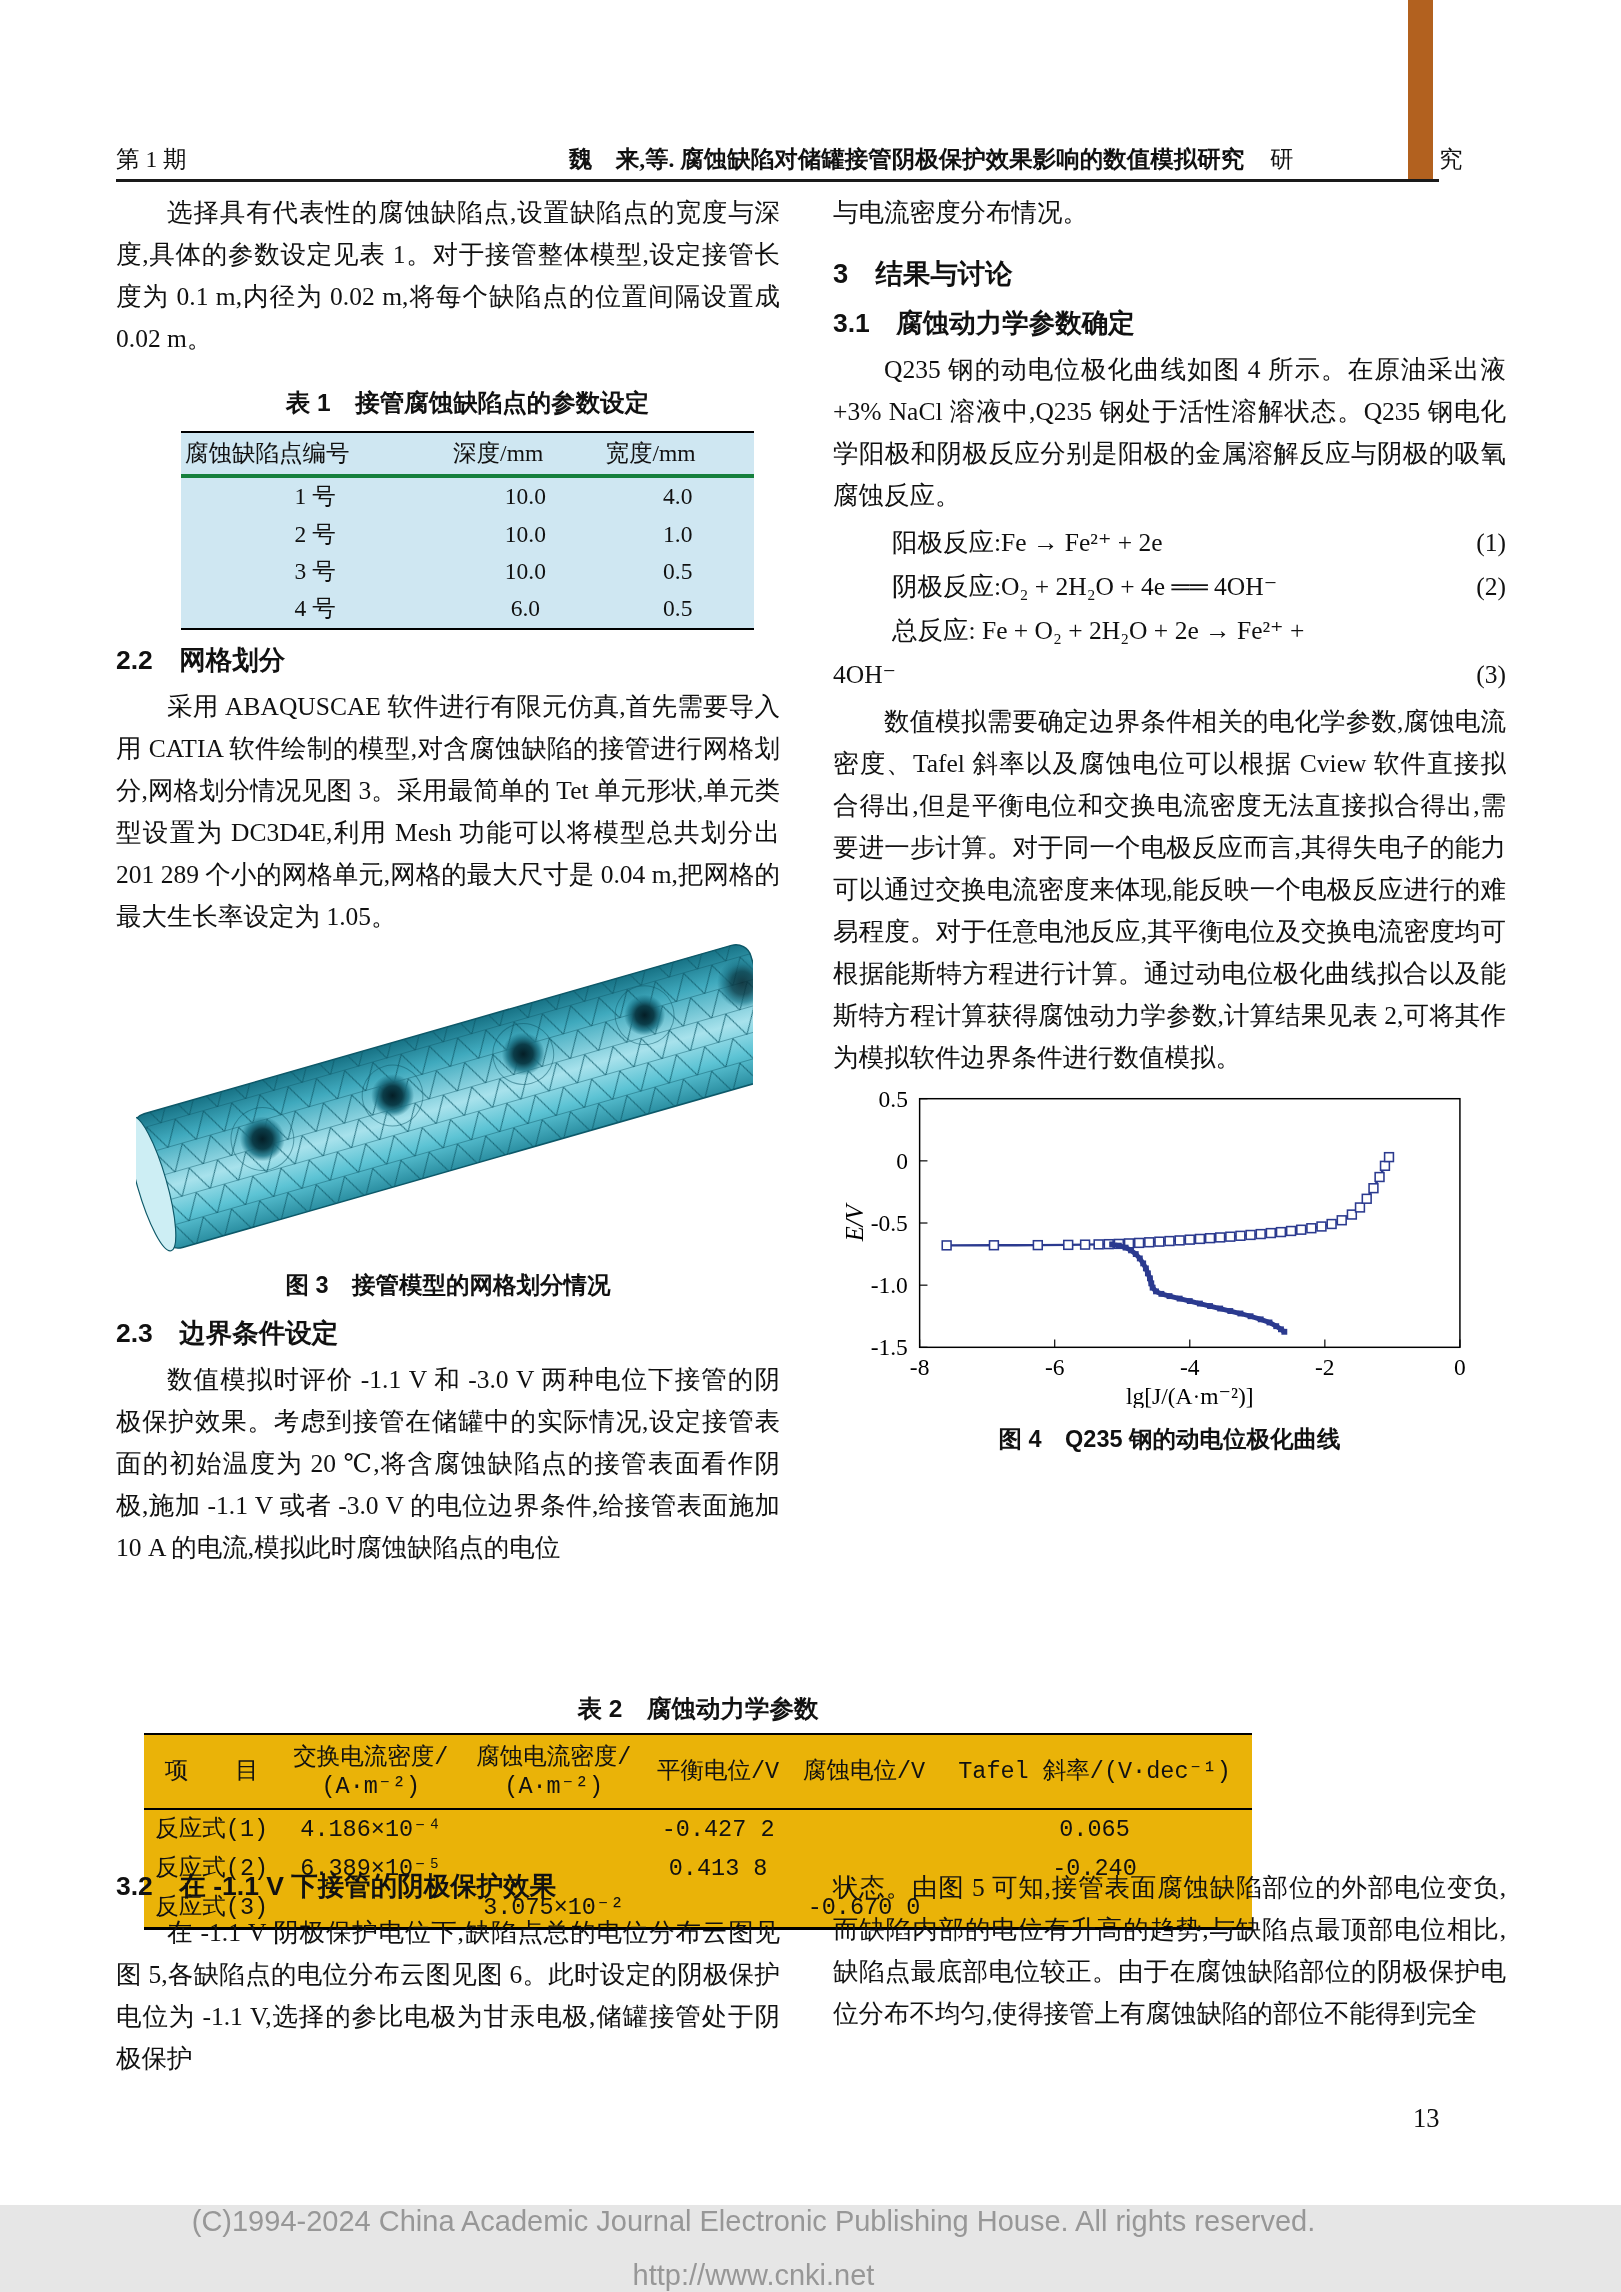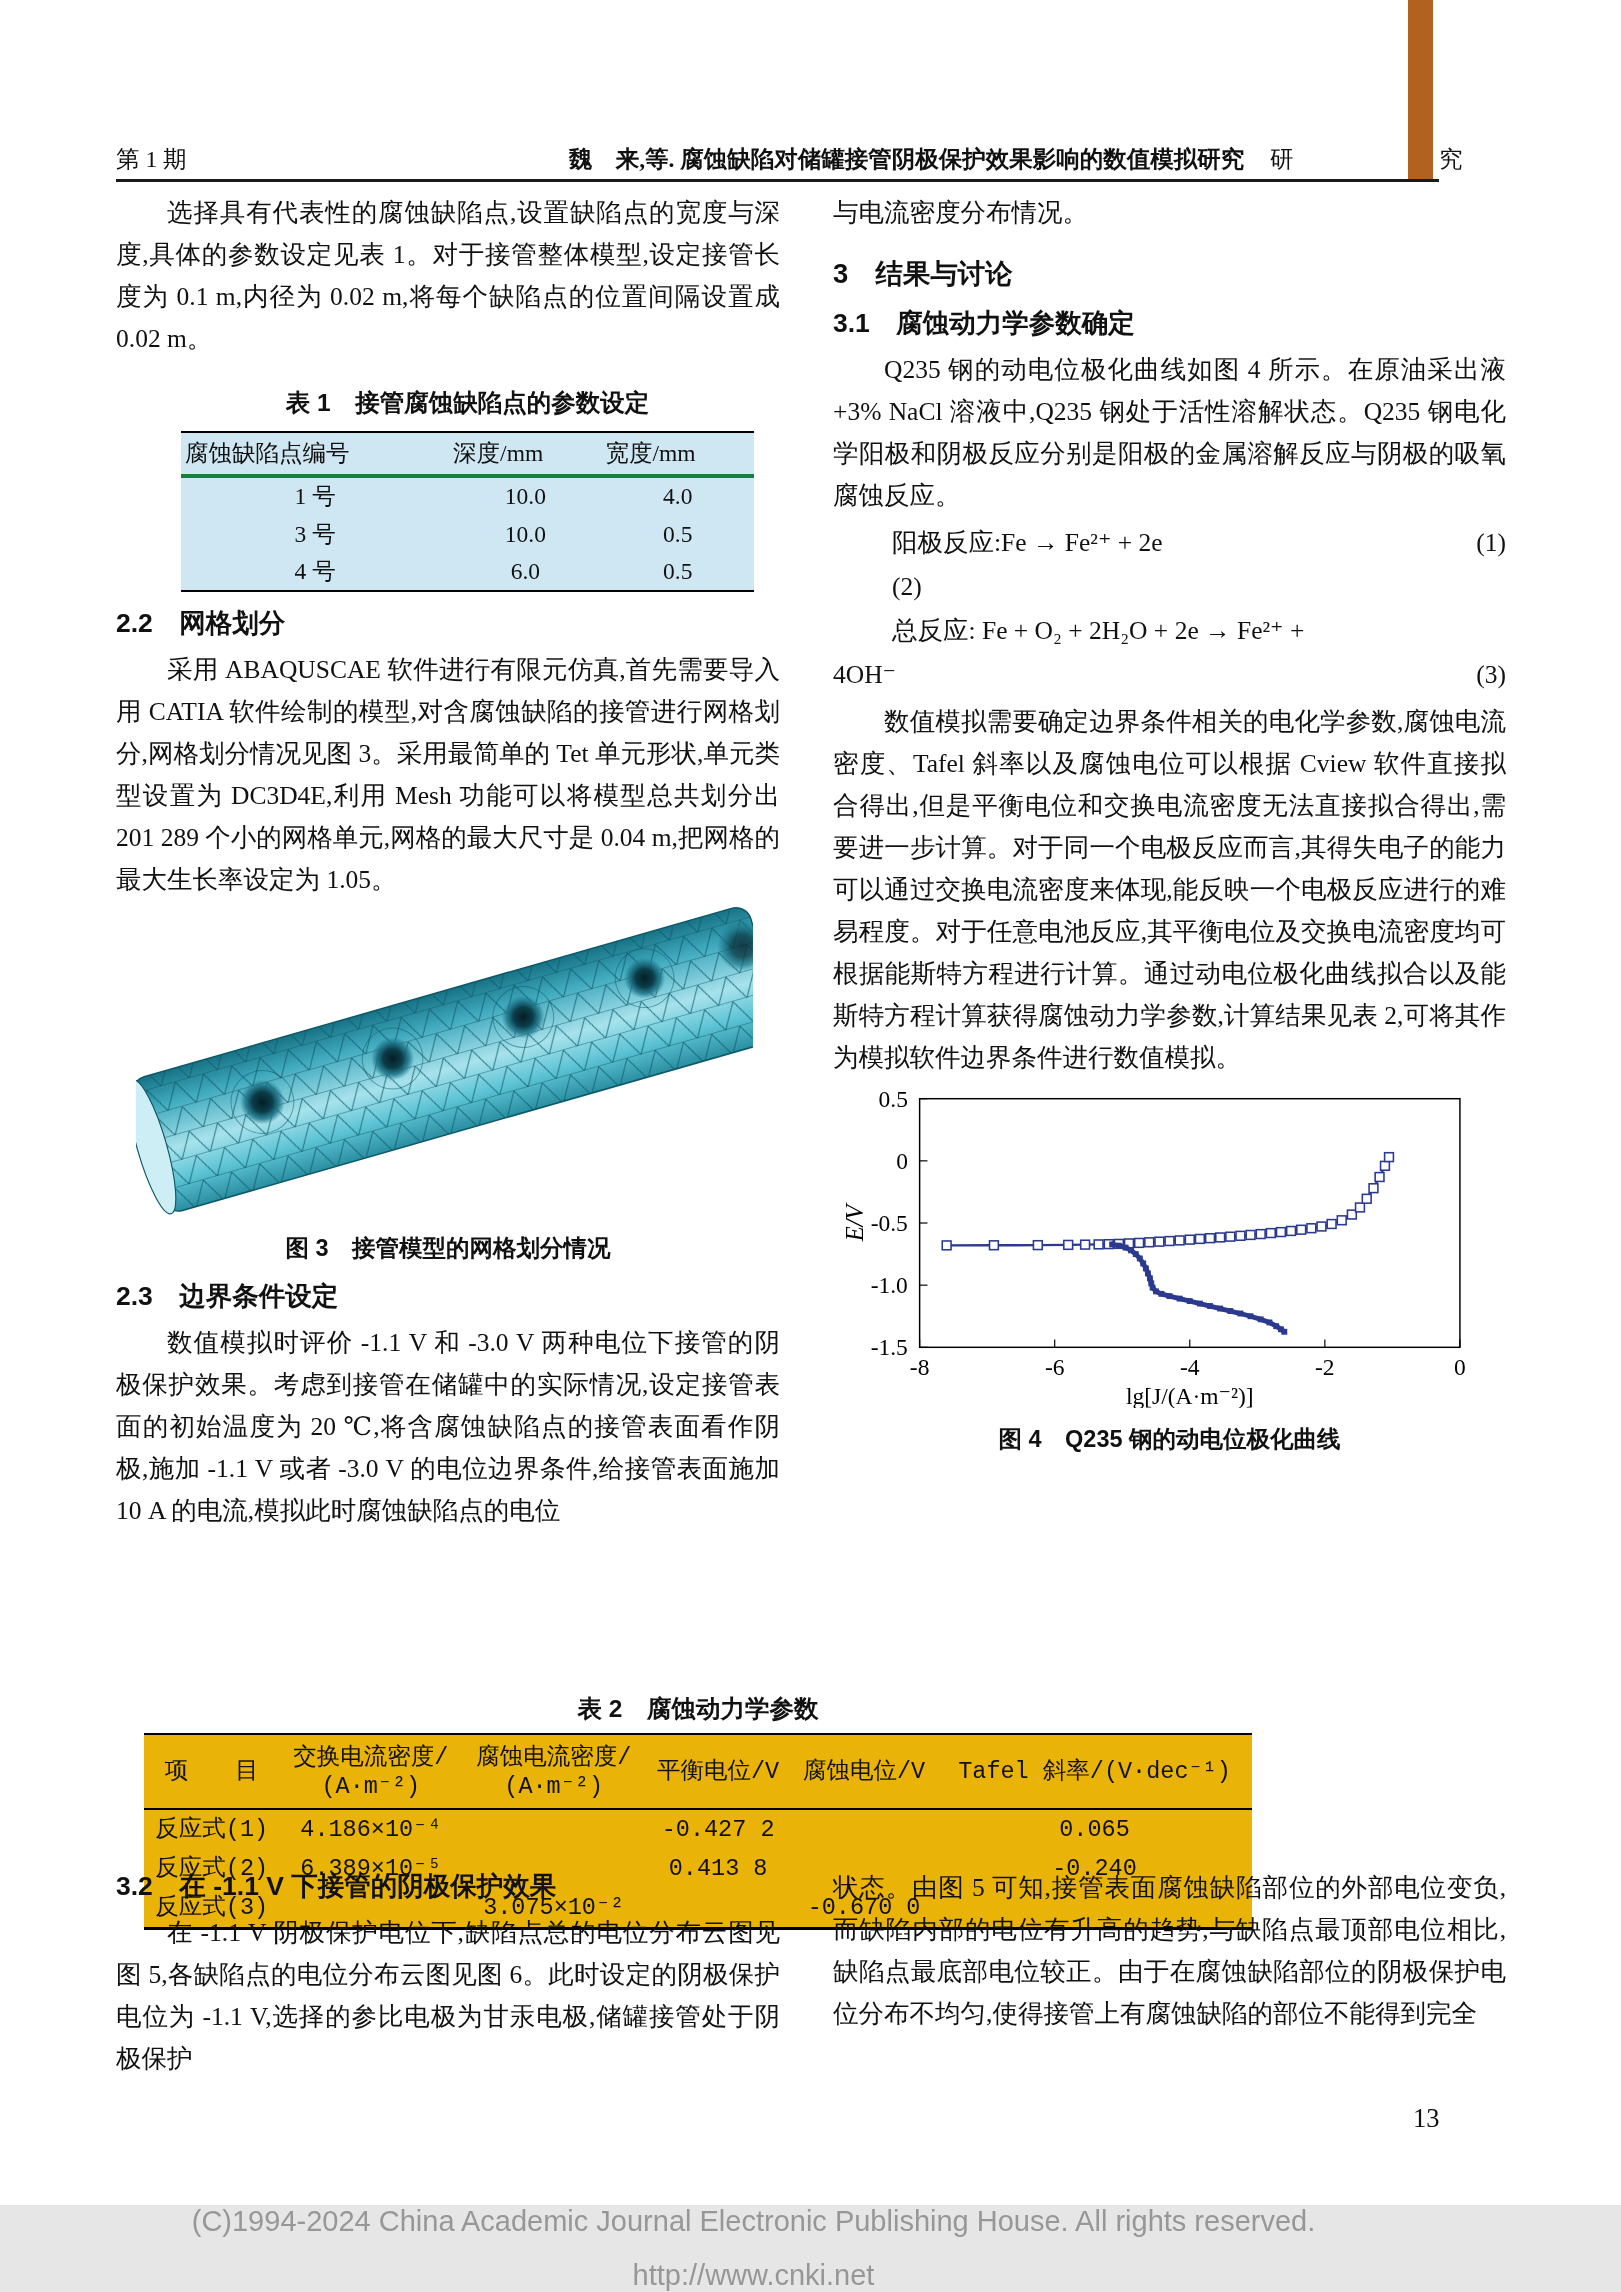--- a/index.html
+++ b/index.html
@@ -78,20 +78,25 @@
             <th>腐蚀缺陷点编号</th>
             <th>深度/mm</th>
             <th>宽度/mm</th>
           </tr>
         </thead>
         <tbody>
           <tr>
             <td>1 号</td>
             <td>10.0</td>
             <td>4.0</td>
+          </tr>
+          <tr>
+            <td>2 号</td>
+            <td>10.0</td>
+            <td>1.0</td>
           </tr>
           <tr>
             <td>3 号</td>
             <td>10.0</td>
             <td>0.5</td>
           </tr>
           <tr>
             <td>4 号</td>
             <td>6.0</td>
             <td>0.5</td>
@@ -150,20 +155,21 @@
     <div class="hsec big">3　结果与讨论</div>
     <div class="hsec">3.1　腐蚀动力学参数确定</div>
     <p class="ind">Q235 钢的动电位极化曲线如图 4 所示。在原油采出液 +3% NaCl 溶液中,Q235 钢处于活性溶解状态。Q235 钢电化学阳极和阴极反应分别是阳极的金属溶解反应与阴极的吸氧腐蚀反应。</p>
 
     <div class="eqs">
       <div class="eq">
         <span>阳极反应:Fe → Fe²⁺ + 2e</span>
         <span>(1)</span>
       </div>
       <div class="eq">
+        <span>阴极反应:O₂ + 2H₂O + 4e ══ 4OH⁻</span>
         <span>(2)</span>
       </div>
       <div class="eq">
         <span>总反应: Fe + O₂ + 2H₂O + 2e → Fe²⁺ +</span>
         <span></span>
       </div>
       <div class="eq flush">
         <span>4OH⁻</span>
         <span>(3)</span>
       </div>

